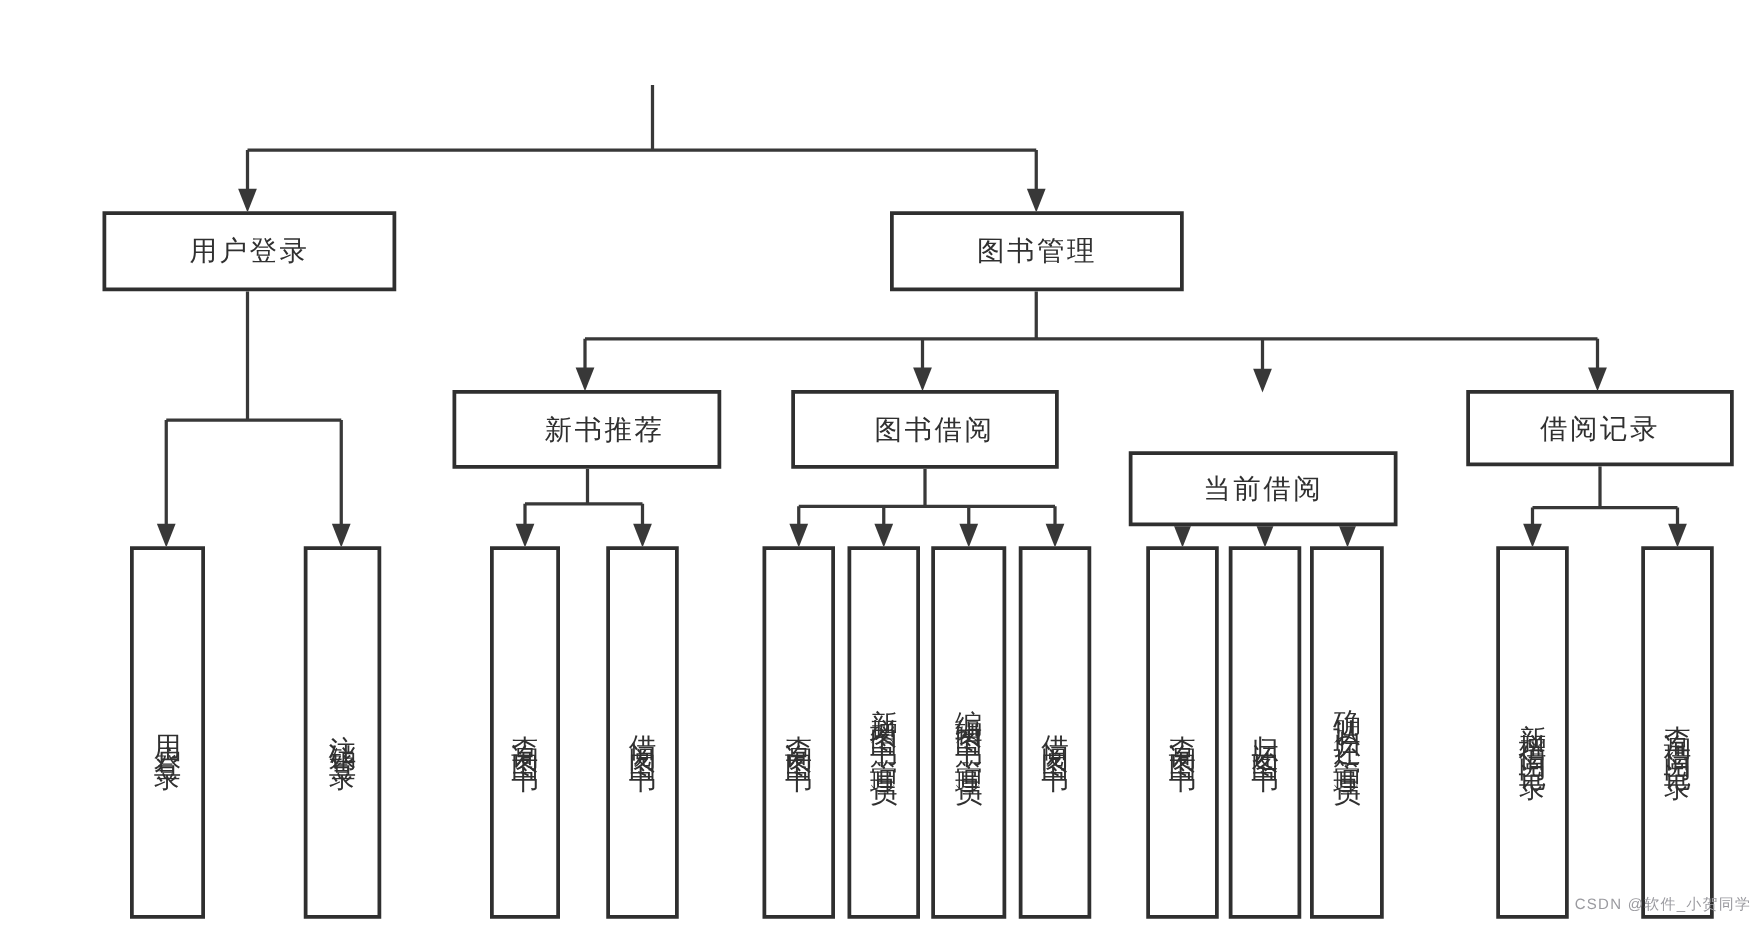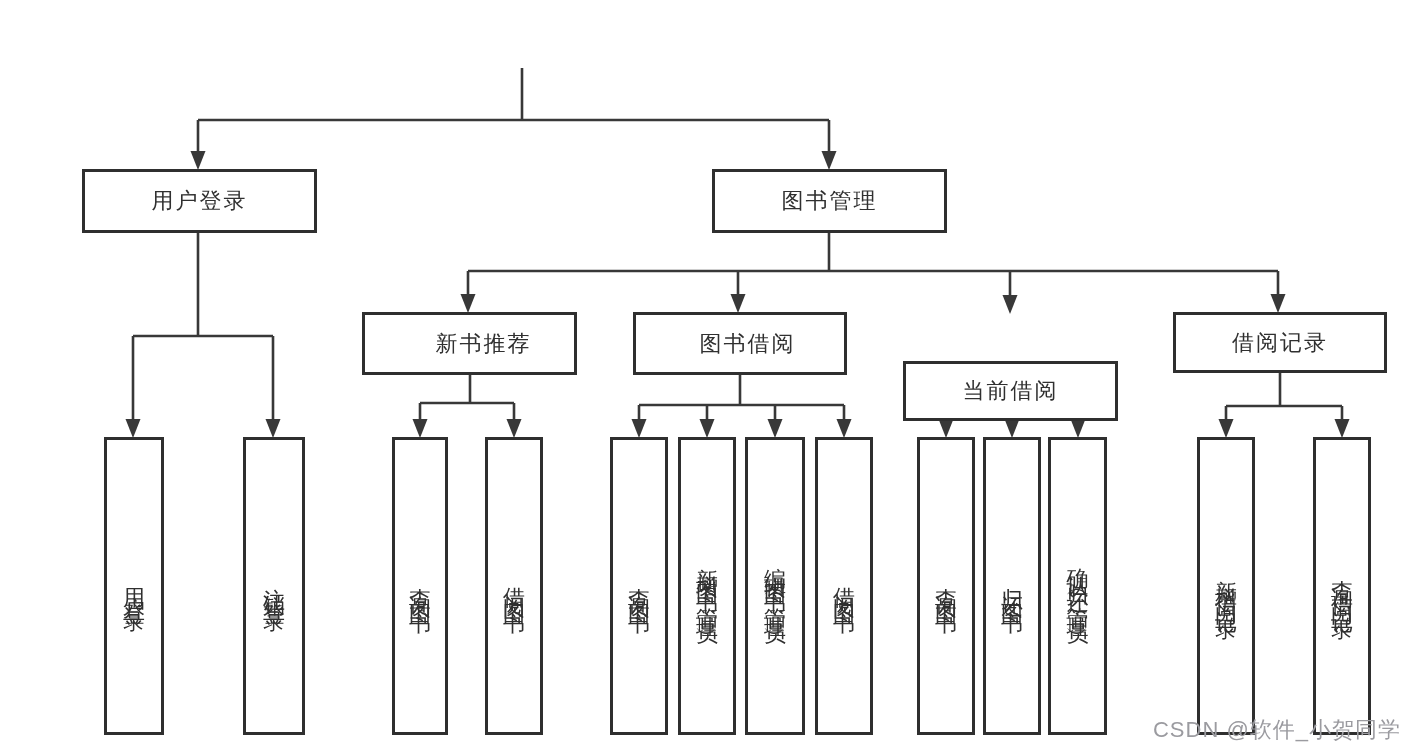--- a/index.html
+++ b/index.html
@@ -13,21 +13,21 @@
     position:absolute;box-sizing:border-box;background:#ffffff;
     border:3px solid #2f2f2f;display:flex;align-items:center;justify-content:center;
   }
   .hbox{font-size:22px;letter-spacing:2px;white-space:nowrap;}
   .leaf{border-width:3px;}
   .leaf .vtext{
     writing-mode:vertical-rl;text-orientation:upright;
     font-size:22px;letter-spacing:8px;line-height:1;white-space:nowrap;
   }
   #watermark{
-    position:absolute;top:715px;right:4px;font-size:22px;
+    position:absolute;top:715px;right:4px;font-size:12px;
     color:#9b9ba0;letter-spacing:1px;white-space:nowrap;
   }
 </style>
 </head>
 <body>
 
 <div id="stage">
 
   <svg id="edges" viewBox="0 0 1405 747" xmlns="http://www.w3.org/2000/svg">
     <g stroke="#383838" stroke-width="2.6" fill="none">

